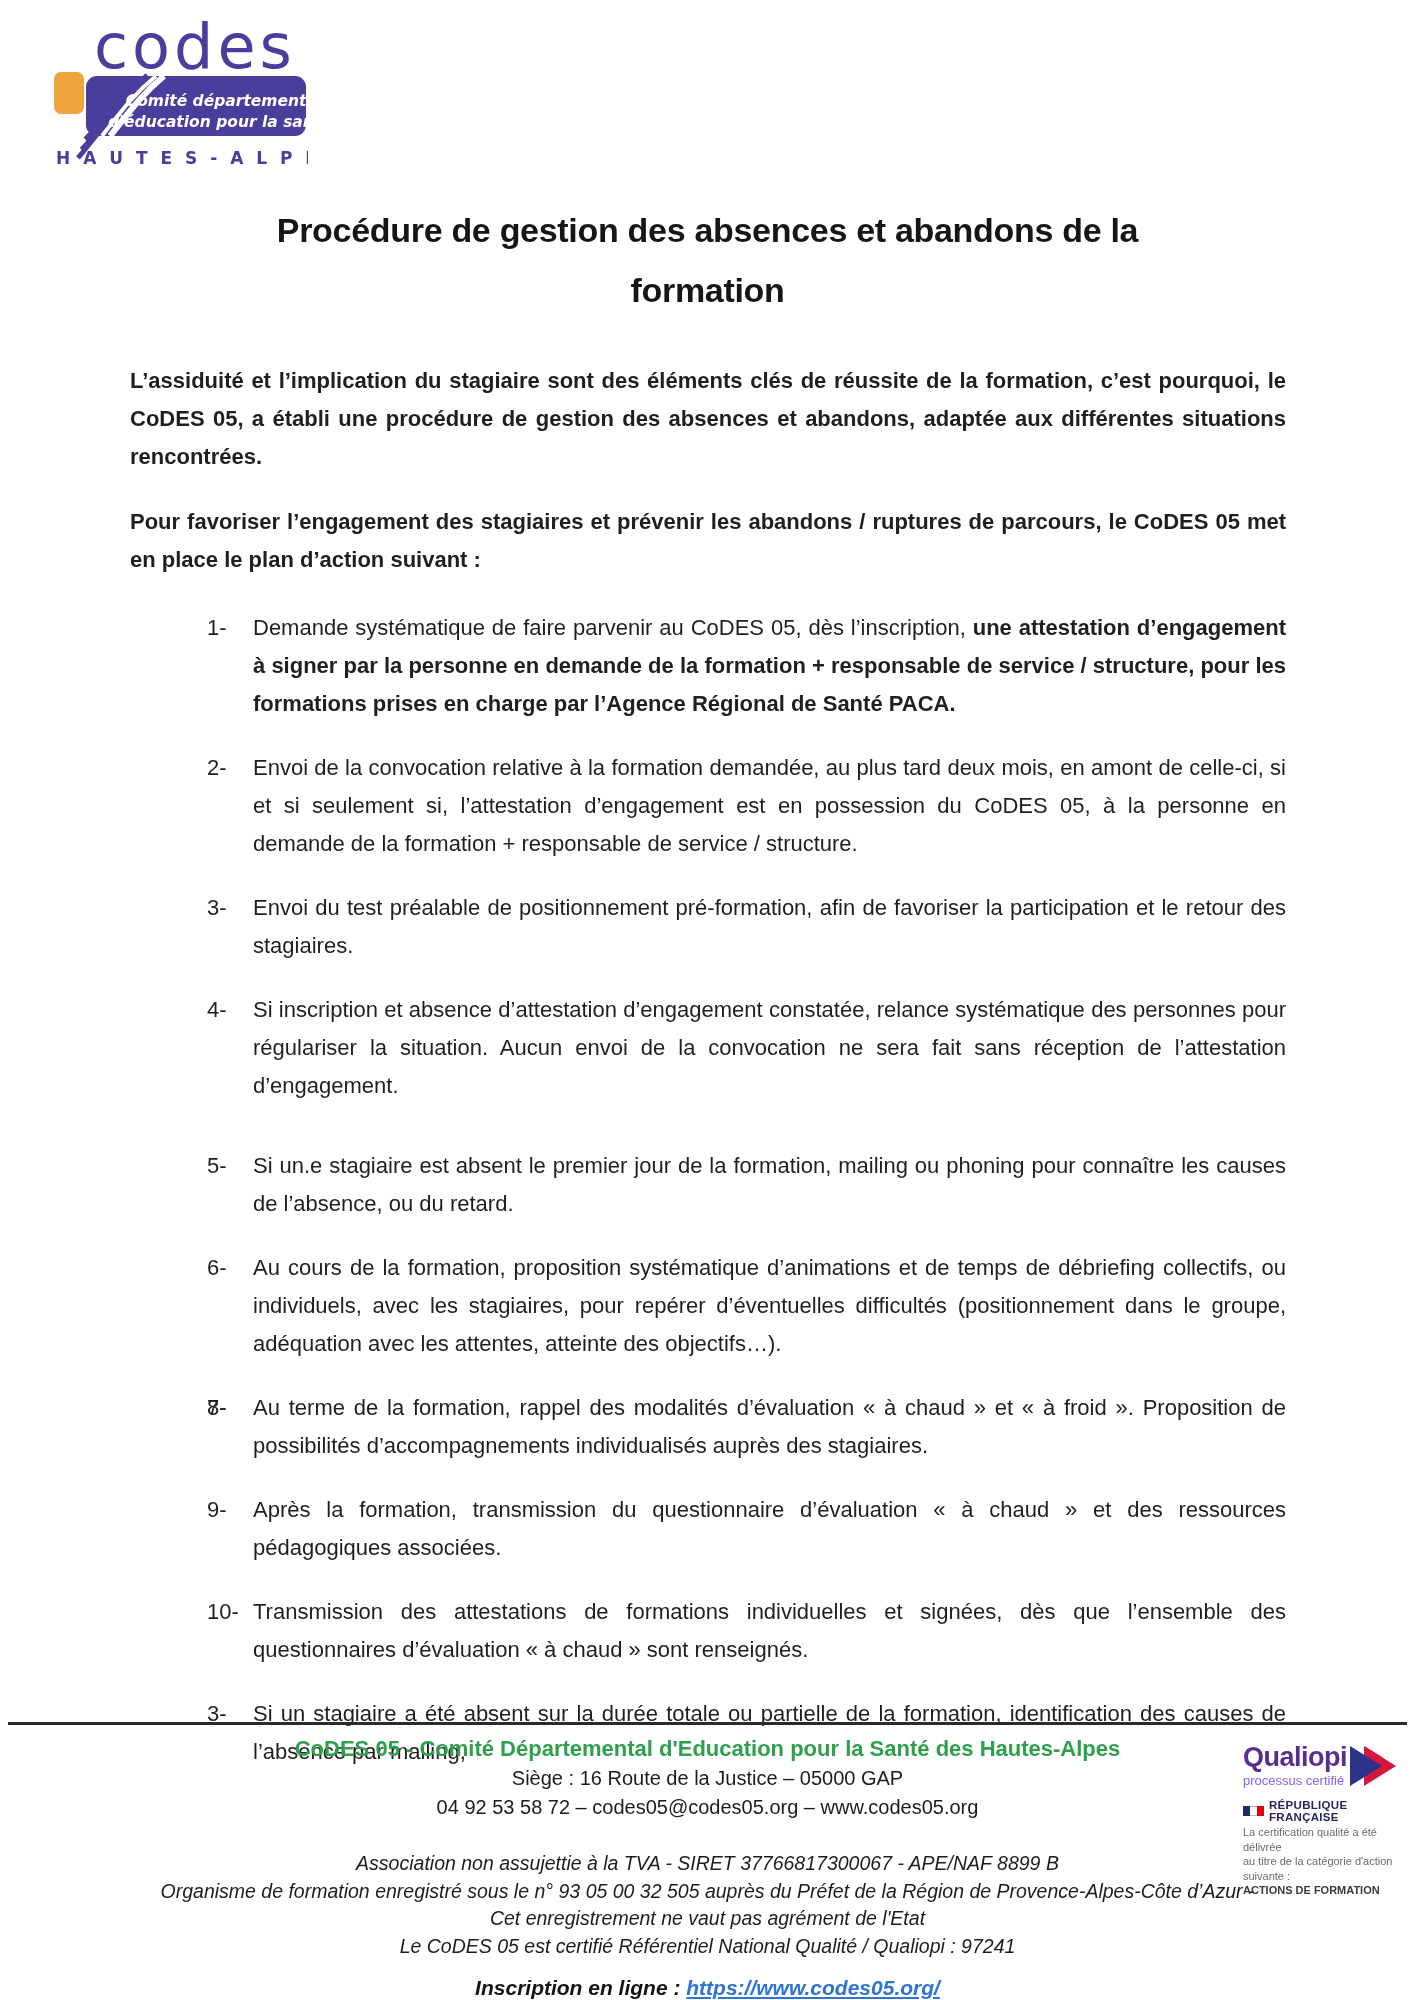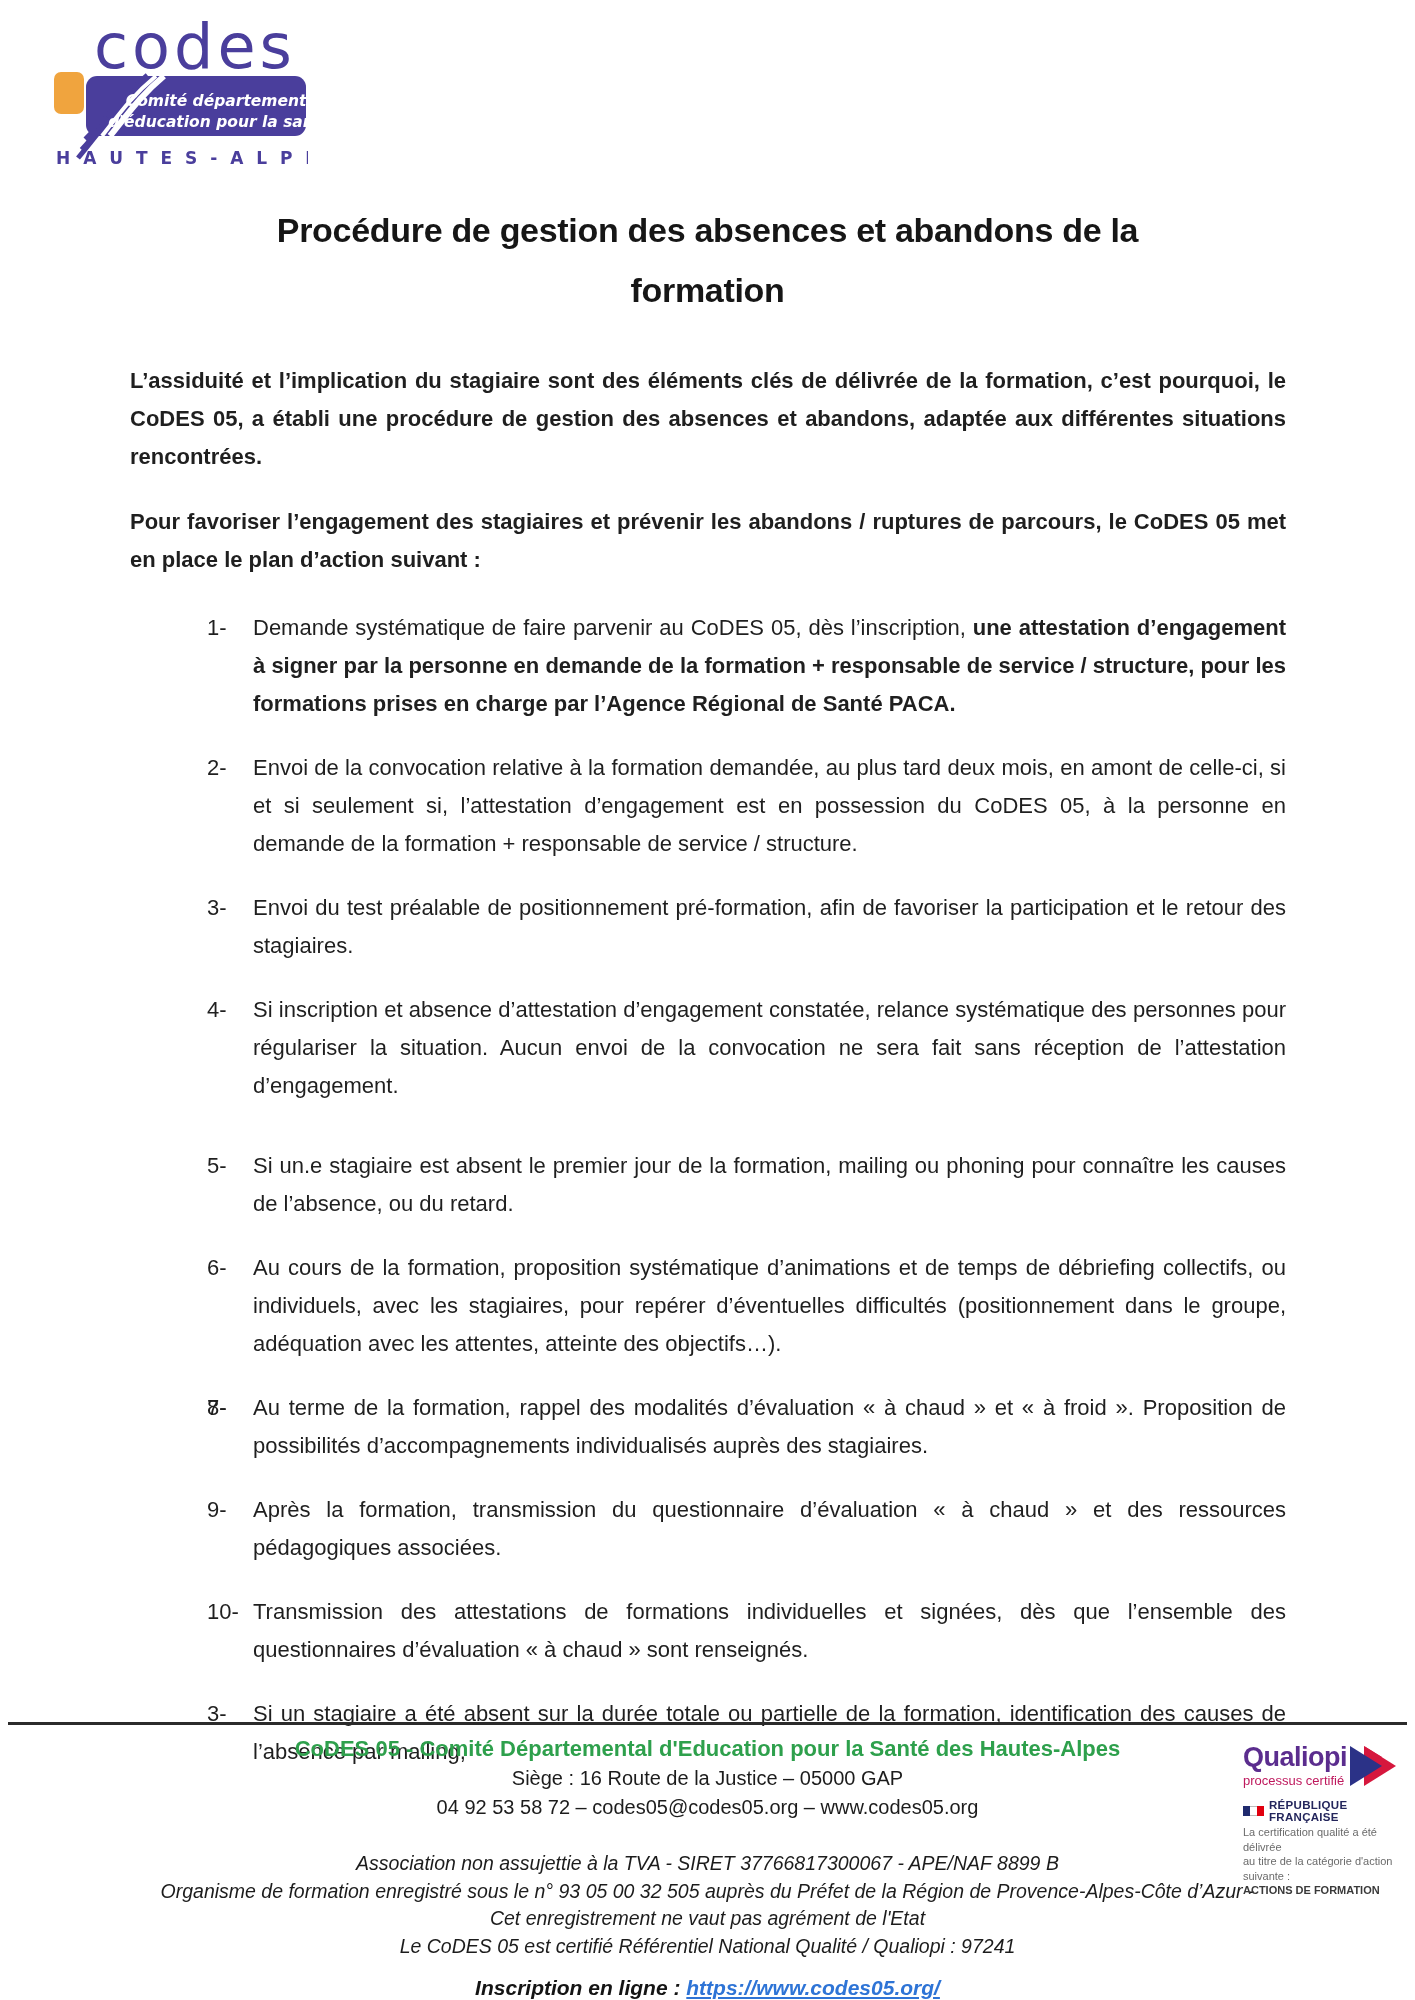--- a/index.html
+++ b/index.html
@@ -60,21 +60,21 @@
     color:#2e74d6; text-decoration:underline; font-weight:bold; font-style:italic;
   }
 
   
   .qualiopi { position:absolute; left:1243px; top:1743px; width:168px; }
   .q-mark { display:flex; align-items:flex-start; }
   .q-words { display:flex; flex-direction:column; align-items:flex-start; }
   .q-name {
     font-size:27px; font-weight:bold; color:#5b2d8e; line-height:28px; letter-spacing:-0.5px;
   }
-  .q-process { font-size:13px; color:#be185d; line-height:16px; margin-top:2px; }
+  .q-process { font-size:13px; color:#8b5cf6; line-height:16px; margin-top:2px; }
   .q-arrows { margin-left:3px; margin-top:1px; }
   .q-republique {
     margin-top:10px; display:flex; align-items:center; gap:5px;
     font-size:11.5px; font-weight:bold; color:#24265c; letter-spacing:0.3px;
   }
   .q-flag { display:flex; }
   .q-flag span { width:7px; height:10px; display:inline-block; }
   .q-flag .b { background:#1f2a6e; }
   .q-flag .w { background:#ffffff; border-top:1px solid #bbb; border-bottom:1px solid #bbb; }
   .q-flag .r { background:#e1000f; }
@@ -107,21 +107,21 @@
       <text x="172" y="94" text-anchor="middle" font-family="DejaVu Sans, sans-serif" font-size="15.5" font-weight="bold" font-style="italic" fill="#ffffff">Comité départemental</text>
       <text x="168" y="115" text-anchor="middle" font-family="DejaVu Sans, sans-serif" font-size="15.5" font-weight="bold" font-style="italic" fill="#ffffff">d'éducation pour la santé</text>
 
       <text x="4" y="152" font-family="DejaVu Sans, sans-serif" font-size="17" font-weight="bold" letter-spacing="3.5" fill="#4a3e9c">H A U T E S - A L P E S</text>
     </svg>
   </div>
 
   <h1 class="doc-title">Procédure de gestion des absences et abandons de la formation</h1>
 
   <div class="content">
-    <p class="intro-para">L’assiduité et l’implication du stagiaire sont des éléments clés de délivrée de la formation, c’est pourquoi, le CoDES 05, a établi une procédure de gestion des absences et abandons, adaptée aux différentes situations rencontrées.</p>
+    <p class="intro-para">L’assiduité et l’implication du stagiaire sont des éléments clés de réussite de la formation, c’est pourquoi, le CoDES 05, a établi une procédure de gestion des absences et abandons, adaptée aux différentes situations rencontrées.</p>
     <p class="intro-para second">Pour favoriser l’engagement des stagiaires et prévenir les abandons / ruptures de parcours, le CoDES 05 met en place le plan d’action suivant :</p>
     <div>
         <div class="list-item"><span class="num">1-</span><span>Demande systématique de faire parvenir au CoDES 05, dès l’inscription, </span><span class="seg-bold">une attestation d’engagement à signer par la personne en demande de la formation + responsable de service / structure, pour les formations prises en charge par l’Agence Régional de Santé PACA.</span></div>
         <div class="list-item"><span class="num">2-</span><span>Envoi de la convocation relative à la formation demandée, au plus tard deux mois, en amont de celle-ci, si et si seulement si, l’attestation d’engagement est en possession du CoDES 05, à la personne en demande de la formation + responsable de service / structure.</span></div>
         <div class="list-item"><span class="num">3-</span><span>Envoi du test préalable de positionnement pré-formation, afin de favoriser la participation et le retour des stagiaires.</span></div>
         <div class="list-item"><span class="num">4-</span><span>Si inscription et absence d’attestation d’engagement constatée, relance systématique des personnes pour régulariser la situation. Aucun envoi de la convocation ne sera fait sans réception de l’attestation d’engagement.</span></div>
         <div class="list-item gap-lg"><span class="num">5-</span><span>Si un.e stagiaire est absent le premier jour de la formation, mailing ou phoning pour connaître les causes de l’absence, ou du retard.</span></div>
         <div class="list-item"><span class="num">6-</span><span>Au cours de la formation, proposition systématique d’animations et de temps de débriefing collectifs, ou individuels, avec les stagiaires, pour repérer d’éventuelles difficultés (positionnement dans le groupe, adéquation avec les attentes, atteinte des objectifs…).</span></div>
         <div class="list-item"><span class="num">7-</span></div>
         <div class="list-item"><span class="num">8-</span><span>Au terme de la formation, rappel des modalités d’évaluation « à chaud » et « à froid ». Proposition de possibilités d’accompagnements individualisés auprès des stagiaires.</span></div>

